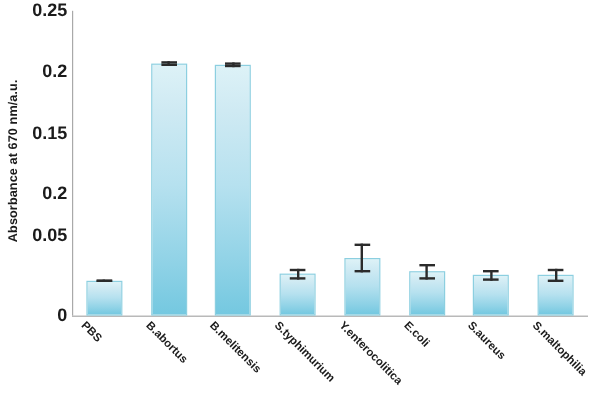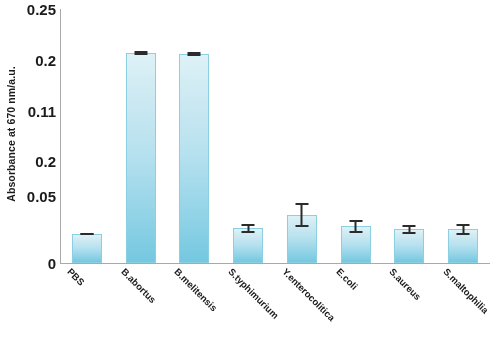--- a/index.html
+++ b/index.html
@@ -153,21 +153,21 @@
 <div id="figure">
 
   <div id="y-axis-title">
     <span>Absorbance at 670 nm/a.u.</span>
   </div>
 
   <div id="y-ticks">
       <div class="y-tick-label" style="top: 254px;">0</div>
       <div class="y-tick-label" style="top: 187px;">0.05</div>
       <div class="y-tick-label" style="top: 152.4px;">0.2</div>
-      <div class="y-tick-label" style="top: 101.6px;">0.11</div>
+      <div class="y-tick-label" style="top: 101.6px;">0.15</div>
       <div class="y-tick-label" style="top: 50.8px;">0.2</div>
       <div class="y-tick-label" style="top: 0px;">0.25</div>
     </div>
 
   <div id="plot-frame">
     <div id="y-axis-line"></div>
     <div id="x-axis-line"></div>
     <div id="bars-layer">
         <div class="bar-slot" style="left: 0px; width: 53.75px;">
           <div class="bar" style="height: 29.464px;"></div>

